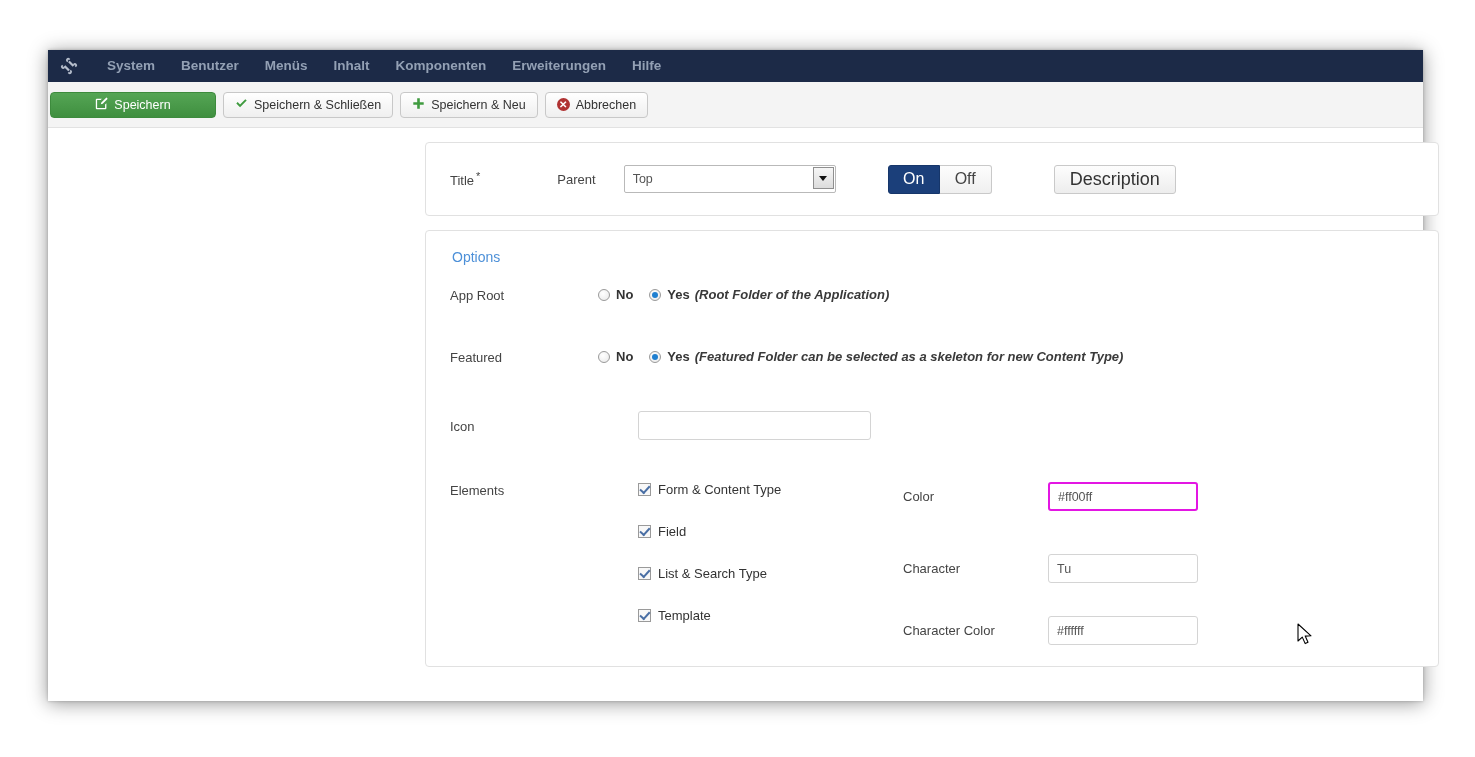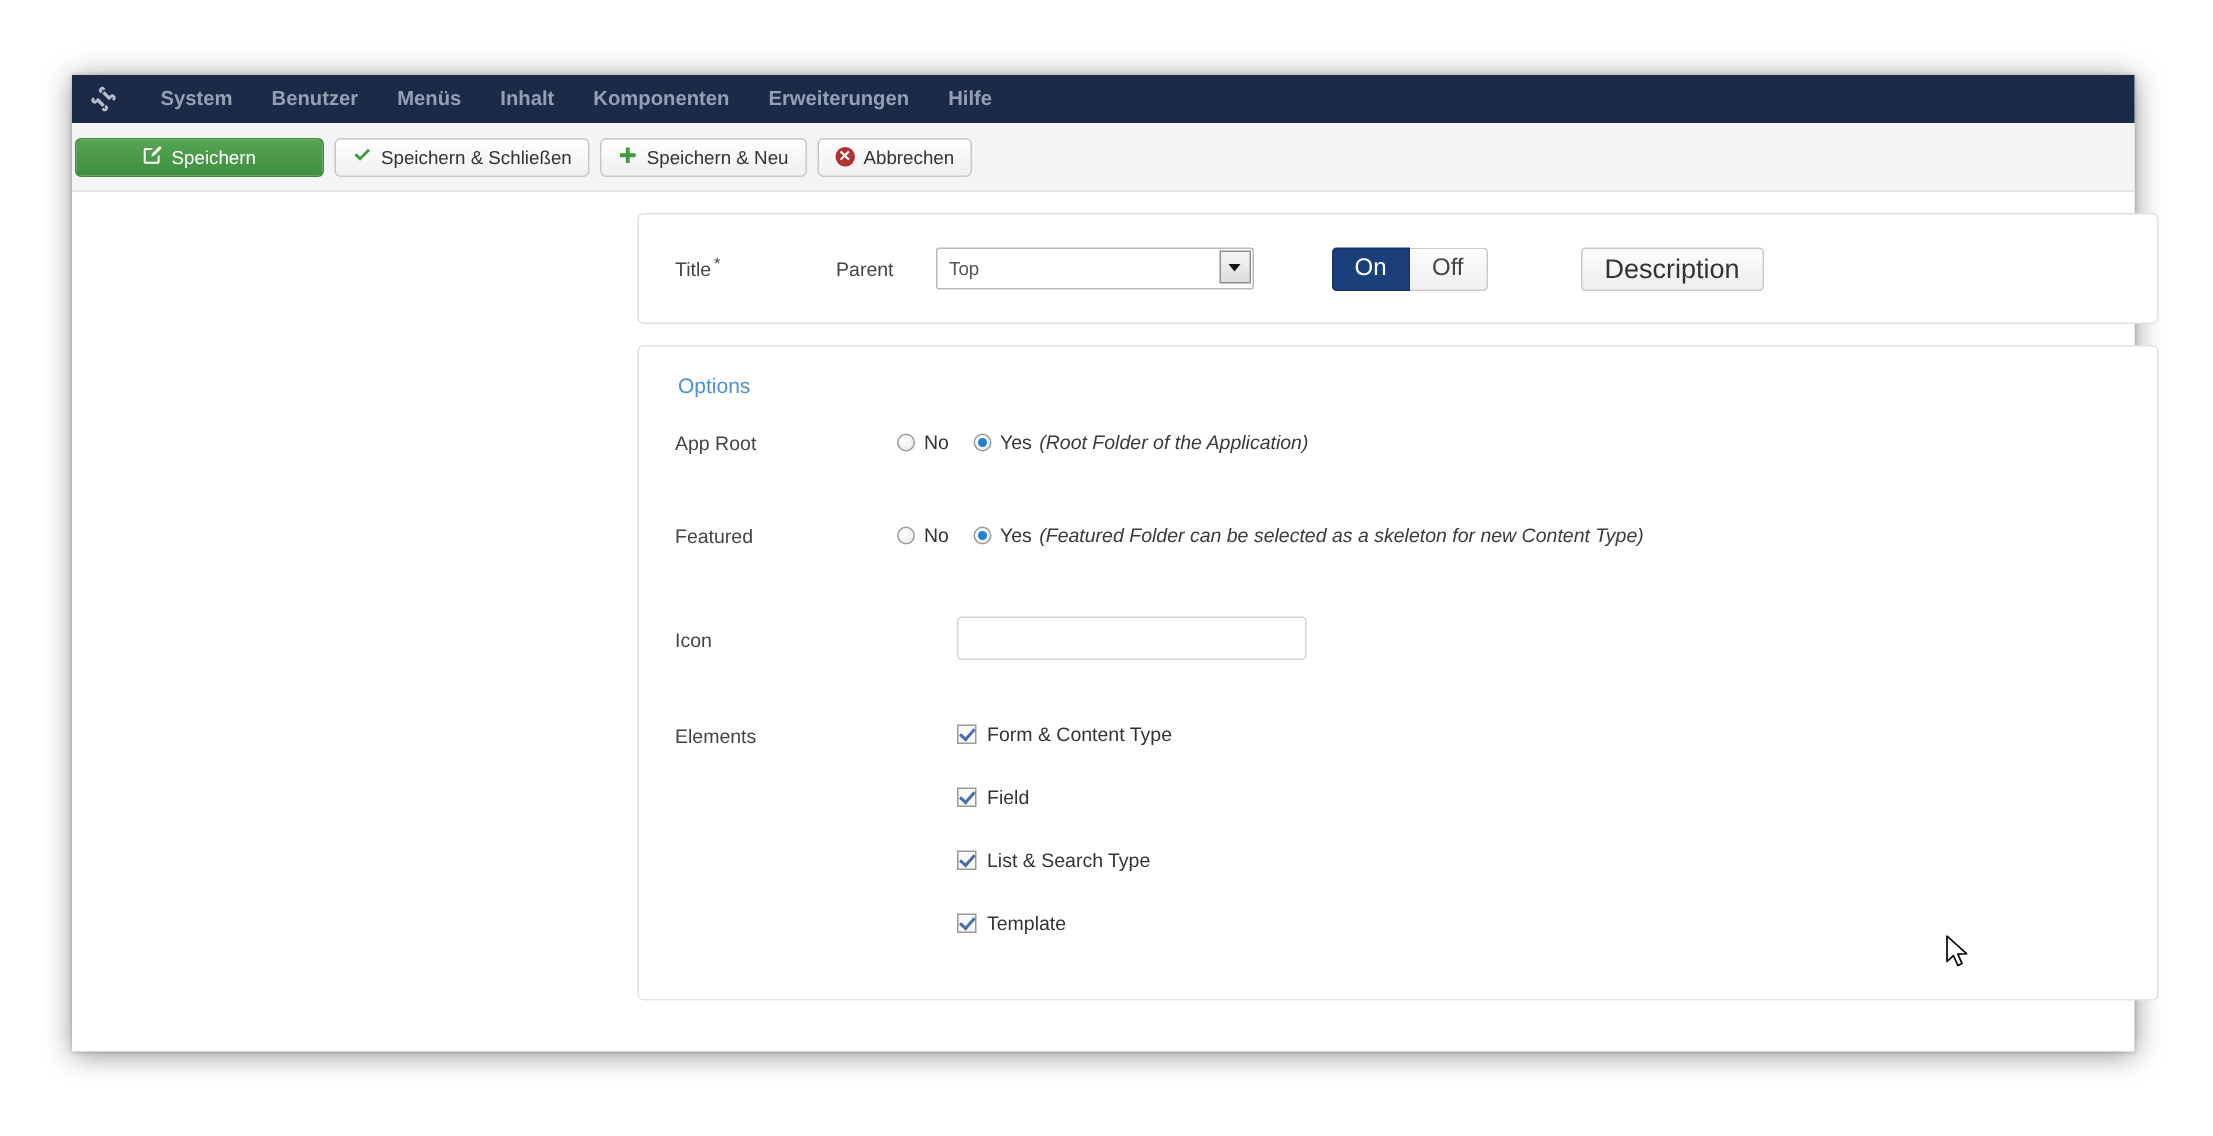--- a/index.html
+++ b/index.html
@@ -236,21 +236,21 @@
   }
 
   
   .orow { display: flex; align-items: flex-start; }
   .orow-label {
     width: 148px;
     font-size: 13px;
     color: #444444;
     padding-top: 1px;
   }
-  .radio-group { display: flex; align-items: flex-start; }
+  .radio-group { display: flex; align-items: flex-start; font-weight: bold; }
   .radio-opt {
     display: flex; align-items: center;
     margin-right: 16px;
     font-size: 13px;
     color: #333333;
     cursor: pointer;
     white-space: nowrap;
   }
   .radio {
     width: 12px; height: 12px;
@@ -442,20 +442,34 @@
               <div class="cbx-opt" style="margin-bottom:27px;">
                 <span class="cbx checked"></span>
                 <span>List &amp; Search Type</span>
               </div>
               <div class="cbx-opt">
                 <span class="cbx checked"></span>
                 <span>Template</span>
               </div>
             </div>
 
+            <div style="margin-left:0px;">
+              <div style="display:flex;align-items:center;margin-bottom:43px;">
+                <div class="side-label" style="width:145px;">Color</div>
+                <input class="txt focus-magenta" style="width: 150px; height: 29px;" value="#ff00ff">
+              </div>
+              <div style="display:flex;align-items:center;margin-bottom:33px;">
+                <div class="side-label" style="width:145px;">Character</div>
+                <input class="txt" style="width: 150px; height: 29px;" value="Tu">
+              </div>
+              <div style="display:flex;align-items:center;">
+                <div class="side-label" style="width:145px;">Character Color</div>
+                <input class="txt" style="width: 150px; height: 29px;" value="#ffffff">
+              </div>
+            </div>
           </div>
 
         </div>
       </div>
     </div>
   </div>
 
   <div class="cursor">
     <svg width="17" height="24" viewBox="0 0 17 24" aria-hidden="true">
       <path d="M1 1 L1 18 L5.3 14.1 L8.2 20.6 L11 19.3 L8.2 13.1 L14 12.8 Z" fill="#ffffff" stroke="#000000" stroke-width="1.1" stroke-linejoin="round"></path>

